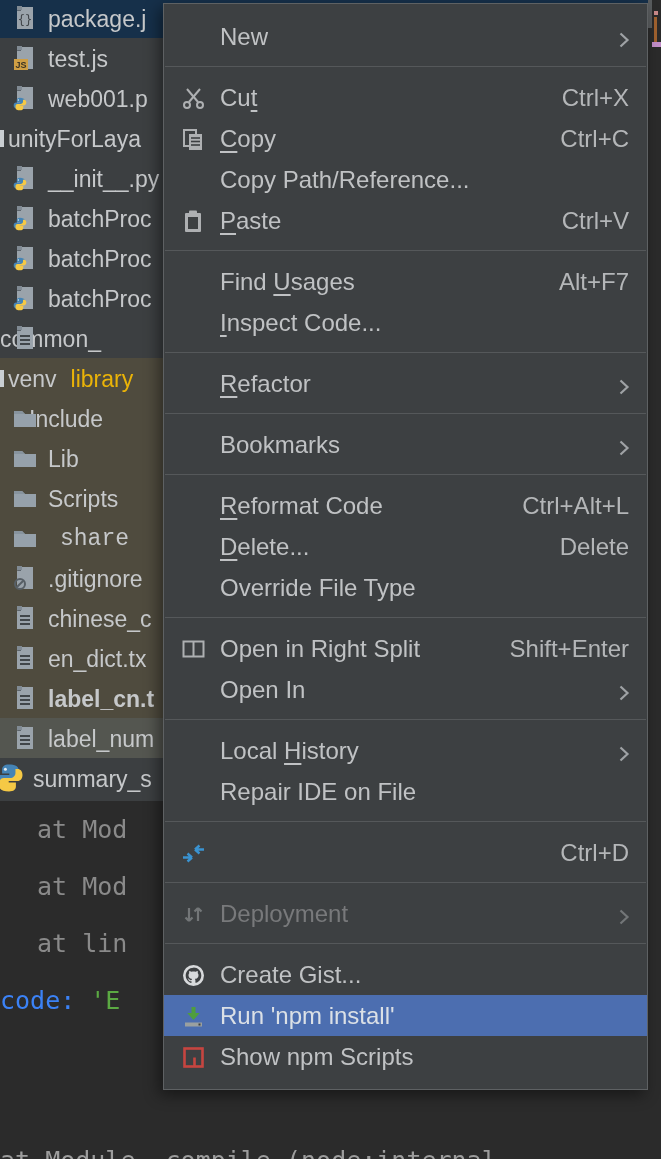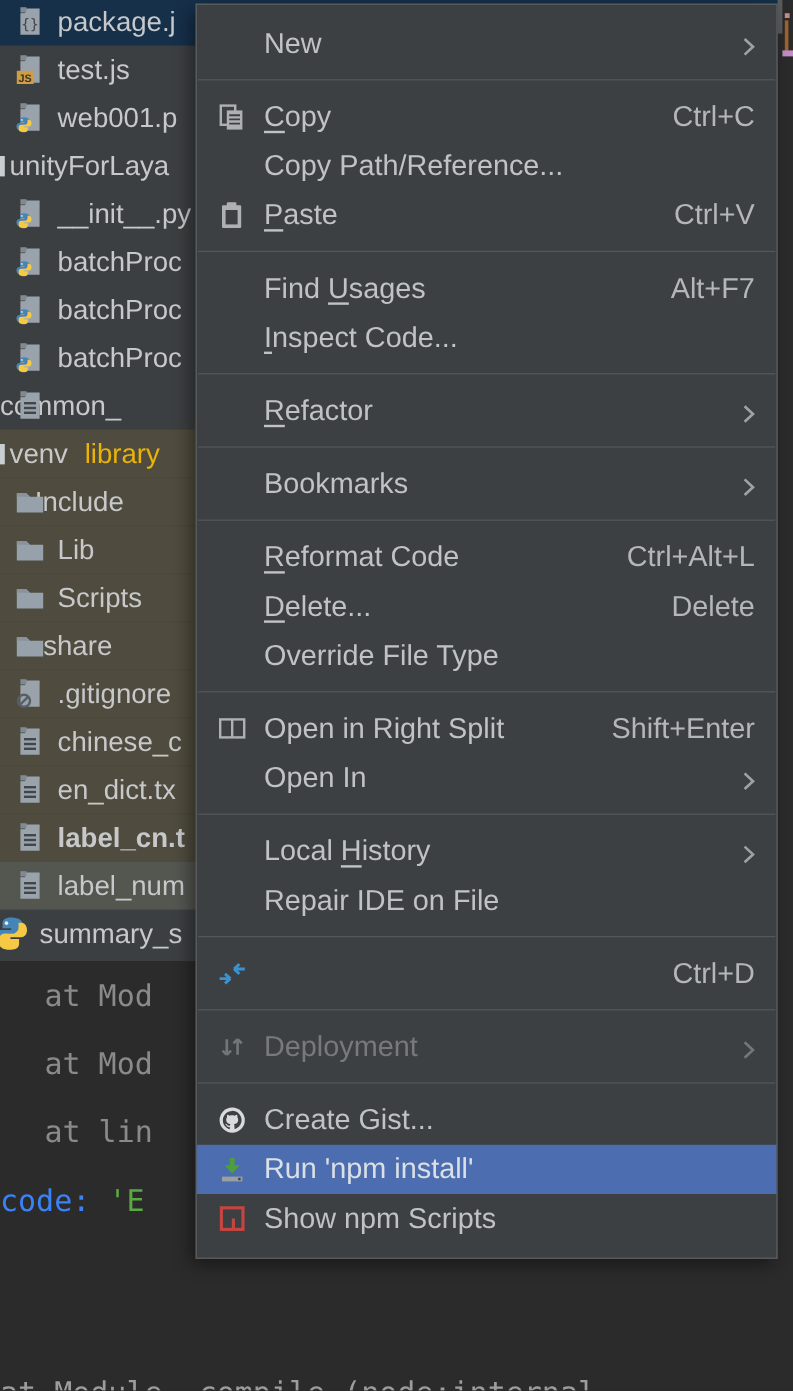--- a/index.html
+++ b/index.html
@@ -136,21 +136,21 @@
             <path d="M2 6 h8 l3 3 h11 v13 H2 Z" fill="#96a1ab"></path>
             <path d="M2 6 h8 l3 3 h-11 Z" fill="#87939d"></path>
           </svg></span><span class="tlabel" style="margin-left: 48px; display: inline-block;">Lib</span></div>
       <div class="trow olive" style="top: 478px;"><span class="ticon" style="left: 12px;"><svg viewBox="0 0 26 26" width="26" height="26">
             <path d="M2 6 h8 l3 3 h11 v13 H2 Z" fill="#96a1ab"></path>
             <path d="M2 6 h8 l3 3 h-11 Z" fill="#87939d"></path>
           </svg></span><span class="tlabel" style="margin-left: 48px; display: inline-block;">Scripts</span></div>
       <div class="trow olive" style="top: 518px;"><span class="ticon" style="left: 12px;"><svg viewBox="0 0 26 26" width="26" height="26">
             <path d="M2 6 h8 l3 3 h11 v13 H2 Z" fill="#96a1ab"></path>
             <path d="M2 6 h8 l3 3 h-11 Z" fill="#87939d"></path>
-          </svg></span><span class="tlabel" style="margin-left: 36px; display: inline-block;">share</span></div>
+          </svg></span><span class="tlabel" style="margin-left: 60px; display: inline-block; font-family: Liberation Mono, monospace;">share</span></div>
       <div class="trow olive" style="top: 558px;"><span class="ticon" style="left: 12px;"><svg viewBox="0 0 26 26" width="26" height="26">
     <path d="M9 2 H21 V24 H5 V6 Z" fill="#9aa3ab"></path>
     <path d="M9 2 L9 6 L5 6 Z" fill="#5d656d"></path>
     <rect x="5" y="1" width="5" height="4" fill="#808a93"></rect>
             <circle cx="8" cy="19" r="5" fill="none" stroke="#575f66" stroke-width="2"></circle>
             <line x1="4.7" y1="22.3" x2="11.3" y2="15.7" stroke="#575f66" stroke-width="2"></line>
           </svg></span><span class="tlabel" style="margin-left: 48px; display: inline-block;">.gitignore</span></div>
       <div class="trow olive" style="top: 598px;"><span class="ticon" style="left: 12px;"><svg viewBox="0 0 26 26" width="26" height="26">
     <path d="M9 2 H21 V24 H5 V6 Z" fill="#9aa3ab"></path>
     <path d="M9 2 L9 6 L5 6 Z" fill="#5d656d"></path>
@@ -207,20 +207,30 @@
   <div id="menu">
       <div class="mi">
         <span class="mi-label">New</span>
         <span class="mi-arrow"><svg viewBox="0 0 22 22" width="22" height="22">
   <path d="M7.5 4.5 L14.5 11 L7.5 17.5" fill="none" stroke="#9fa2a5" stroke-width="2.2"></path>
           </svg></span>
       </div>
       <div class="msep"></div>
       <div class="mi">
         <span class="mi-icon"><svg viewBox="0 0 25 25" width="25" height="25">
+    <line x1="6" y1="3" x2="17" y2="16" stroke="#aeb0b2" stroke-width="2"></line>
+    <line x1="19" y1="3" x2="8" y2="16" stroke="#aeb0b2" stroke-width="2"></line>
+    <circle cx="6" cy="19" r="3" fill="none" stroke="#aeb0b2" stroke-width="2"></circle>
+    <circle cx="19" cy="19" r="3" fill="none" stroke="#aeb0b2" stroke-width="2"></circle>
+          </svg></span>
+        <span class="mi-label"><span>Cu</span><span class="mn">t</span><span></span></span>
+        <span class="mi-short">Ctrl+X</span>
+      </div>
+      <div class="mi">
+        <span class="mi-icon"><svg viewBox="0 0 25 25" width="25" height="25">
     <rect x="3" y="3" width="12" height="16" fill="none" stroke="#aeb0b2" stroke-width="2"></rect>
     <rect x="8" y="7" width="13" height="16" fill="#aeb0b2"></rect>
     <g stroke="#3d4042" stroke-width="1.6">
               <line x1="10" y1="11" x2="19" y2="11"></line>
               <line x1="10" y1="14.5" x2="19" y2="14.5"></line>
               <line x1="10" y1="18" x2="19" y2="18"></line>
             </g>
           </svg></span>
         <span class="mi-label"><span></span><span class="mn">C</span><span>opy</span></span>
         <span class="mi-short">Ctrl+C</span>

